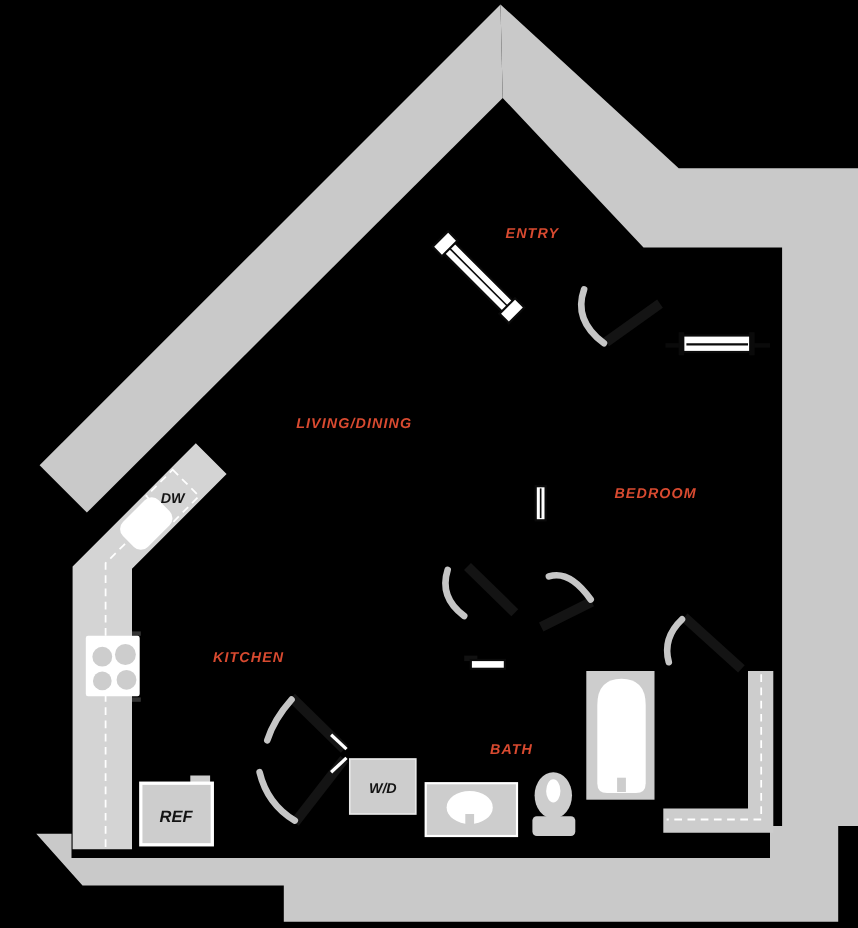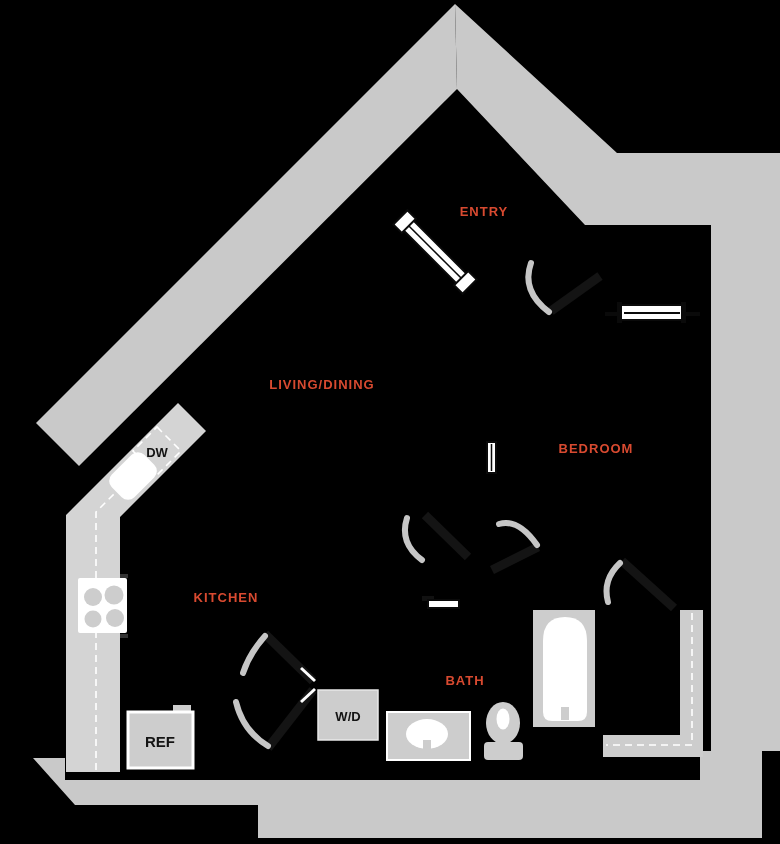--- a/index.html
+++ b/index.html
@@ -1,17 +1,17 @@
 <!DOCTYPE html>
 <html style="--bg: #000000; --wall: #c9c9c9; --counter: #d4d4d4; --fixture: #cdcdcd; --arc: #c6c6c6; --room-label: #d84a30; --fixture-label: #141414;"><head>
 <meta charset="utf-8">
 <style>
   html,body{margin:0;padding:0;background:#000;}
   .stage{position:relative;width:780px;height:844px;background:var(--bg,#000);overflow:hidden;
-         font-family:"Liberation Sans",sans-serif;}
+         font-family:"Liberation Sans",sans-serif;font-style:italic;}
   svg{display:block}
   .wall{fill:var(--wall,#c9c9c9);}
   .counter{fill:var(--counter,#d4d4d4);}
   .fixture{fill:var(--fixture,#cdcdcd);}
   .white{fill:#ffffff;}
   .edge-w{stroke:#ffffff;}
   .sym{fill:#ffffff;stroke:#0a0a0a;stroke-width:2;}
   .arc{fill:none;stroke:var(--arc,#c6c6c6);stroke-width:6;stroke-linecap:round;}
   .leaf{stroke:#141414;stroke-width:9;stroke-linecap:butt;}
   .dash{fill:none;stroke:#ffffff;stroke-width:1.6;stroke-dasharray:7 5;}

